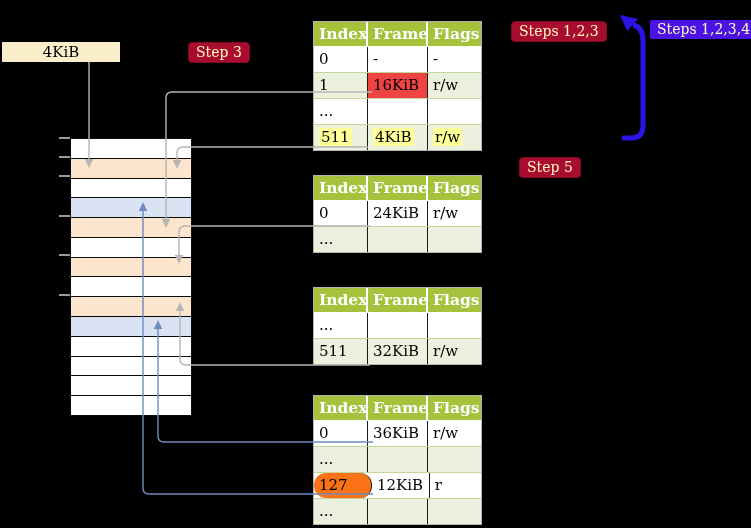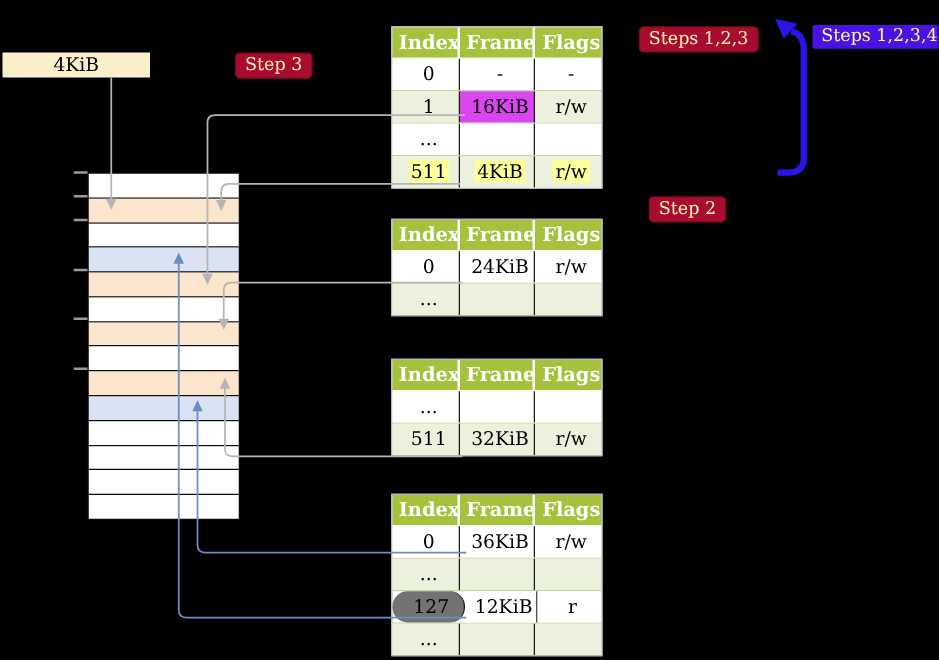--- a/index.html
+++ b/index.html
@@ -9,21 +9,21 @@
   .badge{position:absolute;color:#fef9c3;font-size:14px;line-height:17px;padding:1px 7px;
          border-radius:4px;white-space:nowrap;}
   .badge-red{border:1px solid #7c0a23;}
   .badge-blue{border-radius:2px;}
   #memstack{position:absolute;left:70px;top:138px;width:120px;height:276px;
             border:1px solid #0a0a0a;display:flex;flex-direction:column;}
   .mem-row{flex:1 1 0;border-bottom:1px solid #0a0a0a;}
   .mem-row:last-child{border-bottom:none;}
   .tick{position:absolute;left:59px;width:11px;height:2px;background:#9b9b9b;}
   .ptable{position:absolute;width:167px;border:1px solid #b4b4b4;background:#fff;}
-  .trow{display:flex;width:167px;text-align:center;}
+  .trow{display:flex;width:167px;}
   .hcell{color:#fff;font-weight:bold;font-size:15.5px;line-height:24px;padding-left:5px;
          box-sizing:border-box;border-right:2px solid #fff;border-bottom:1px solid #fff;height:25px;}
   .hcell:last-child{border-right:none;}
   .bcell{color:#000;font-size:15px;line-height:25px;padding-left:5px;box-sizing:border-box;
          border-right:1px solid #1a1a1a;height:25px;overflow:hidden;}
   .bcell:last-child{border-right:none;}
   .brow{border-bottom:1px solid #c3d69b;}
   .brow:last-child{border-bottom:none;}
   .hl{background:#ffff99;padding:0 2px;}
   #wires{position:absolute;left:0;top:0;width:751px;height:528px;pointer-events:none;}
@@ -31,21 +31,21 @@
 </head>
 <body>
 
 <div id="canvas" style="background: rgb(0, 0, 0);">
 
   <div class="box-label" id="frame-box" style="left: 2px; top: 42px; width: 118px; height: 20px; background: rgb(251, 238, 203);">4KiB</div>
 
   <div class="badge badge-red" id="badge-step0" style="left: 188px; top: 42px; background: rgb(168, 12, 46);">Step 3</div>
   <div class="badge badge-red" id="badge-steps123" style="left: 511px; top: 21px; background: rgb(168, 12, 46);">Steps 1,2,3</div>
   <div class="badge badge-blue" id="badge-steps1234" style="left: 650px; top: 20px; background: rgb(74, 19, 228);">Steps 1,2,3,4</div>
-  <div class="badge badge-red" id="badge-step4" style="left: 519px; top: 157px; background: rgb(168, 12, 46);">Step 2</div>
+  <div class="badge badge-red" id="badge-step4" style="left: 519px; top: 157px; background: rgb(168, 12, 46);">Step 5</div>
 
   <div id="memstack">
       <div class="mem-row" style="background: rgb(255, 255, 255);"></div>
       <div class="mem-row" style="background: rgb(252, 229, 205);"></div>
       <div class="mem-row" style="background: rgb(255, 255, 255);"></div>
       <div class="mem-row" style="background: rgb(218, 227, 243);"></div>
       <div class="mem-row" style="background: rgb(252, 229, 205);"></div>
       <div class="mem-row" style="background: rgb(255, 255, 255);"></div>
       <div class="mem-row" style="background: rgb(252, 229, 205);"></div>
       <div class="mem-row" style="background: rgb(255, 255, 255);"></div>
@@ -71,21 +71,21 @@
           <div class="hcell" style="width: 60px; background: rgb(166, 194, 61);">Frame</div>
           <div class="hcell" style="width: 53px; background: rgb(166, 194, 61);">Flags</div>
         </div>
         <div class="trow brow">
           <div class="bcell" style="width: 54px; background: rgb(255, 255, 255);">0</div>
           <div class="bcell" style="width: 60px; background: rgb(255, 255, 255);">-</div>
           <div class="bcell" style="width: 53px; background: rgb(255, 255, 255);">-</div>
         </div>
         <div class="trow brow">
           <div class="bcell" style="width: 54px; background: rgb(235, 241, 221);">1</div>
-          <div class="bcell" style="width: 60px; background: #d946ef;">16KiB</div>
+          <div class="bcell" style="width: 60px; background: #ef4444;">16KiB</div>
           <div class="bcell" style="width: 53px; background: rgb(235, 241, 221);">r/w</div>
         </div>
         <div class="trow brow">
           <div class="bcell" style="width: 54px; background: rgb(255, 255, 255);">...</div>
           <div class="bcell" style="width: 60px; background: rgb(255, 255, 255);"></div>
           <div class="bcell" style="width: 53px; background: rgb(255, 255, 255);"></div>
         </div>
         <div class="trow brow">
           <div class="bcell" style="width: 54px; background: rgb(235, 241, 221);"><span class="hl" style="background: rgb(255, 255, 153);">511</span></div>
           <div class="bcell" style="width: 60px; background: rgb(235, 241, 221);"><span class="hl" style="background: rgb(255, 255, 153);">4KiB</span></div>
@@ -136,21 +136,21 @@
           <div class="bcell" style="width: 54px; background: rgb(255, 255, 255);">0</div>
           <div class="bcell" style="width: 60px; background: rgb(255, 255, 255);">36KiB</div>
           <div class="bcell" style="width: 53px; background: rgb(255, 255, 255);">r/w</div>
         </div>
         <div class="trow brow">
           <div class="bcell" style="width: 54px; background: rgb(235, 241, 221);">...</div>
           <div class="bcell" style="width: 60px; background: rgb(235, 241, 221);"></div>
           <div class="bcell" style="width: 53px; background: rgb(235, 241, 221);"></div>
         </div>
         <div class="trow brow">
-          <div class="bcell" style="width: 60px; background: #737373; border-radius: 12px;">127</div>
+          <div class="bcell" style="width: 60px; background: #f97316; border-radius: 12px;">127</div>
           <div class="bcell" style="width: 60px; background: rgb(255, 255, 255);">12KiB</div>
           <div class="bcell" style="width: 53px; background: rgb(255, 255, 255);">r</div>
         </div>
         <div class="trow brow">
           <div class="bcell" style="width: 54px; background: rgb(235, 241, 221);">...</div>
           <div class="bcell" style="width: 60px; background: rgb(235, 241, 221);"></div>
           <div class="bcell" style="width: 53px; background: rgb(235, 241, 221);"></div>
         </div>
       </div>
     </div>

